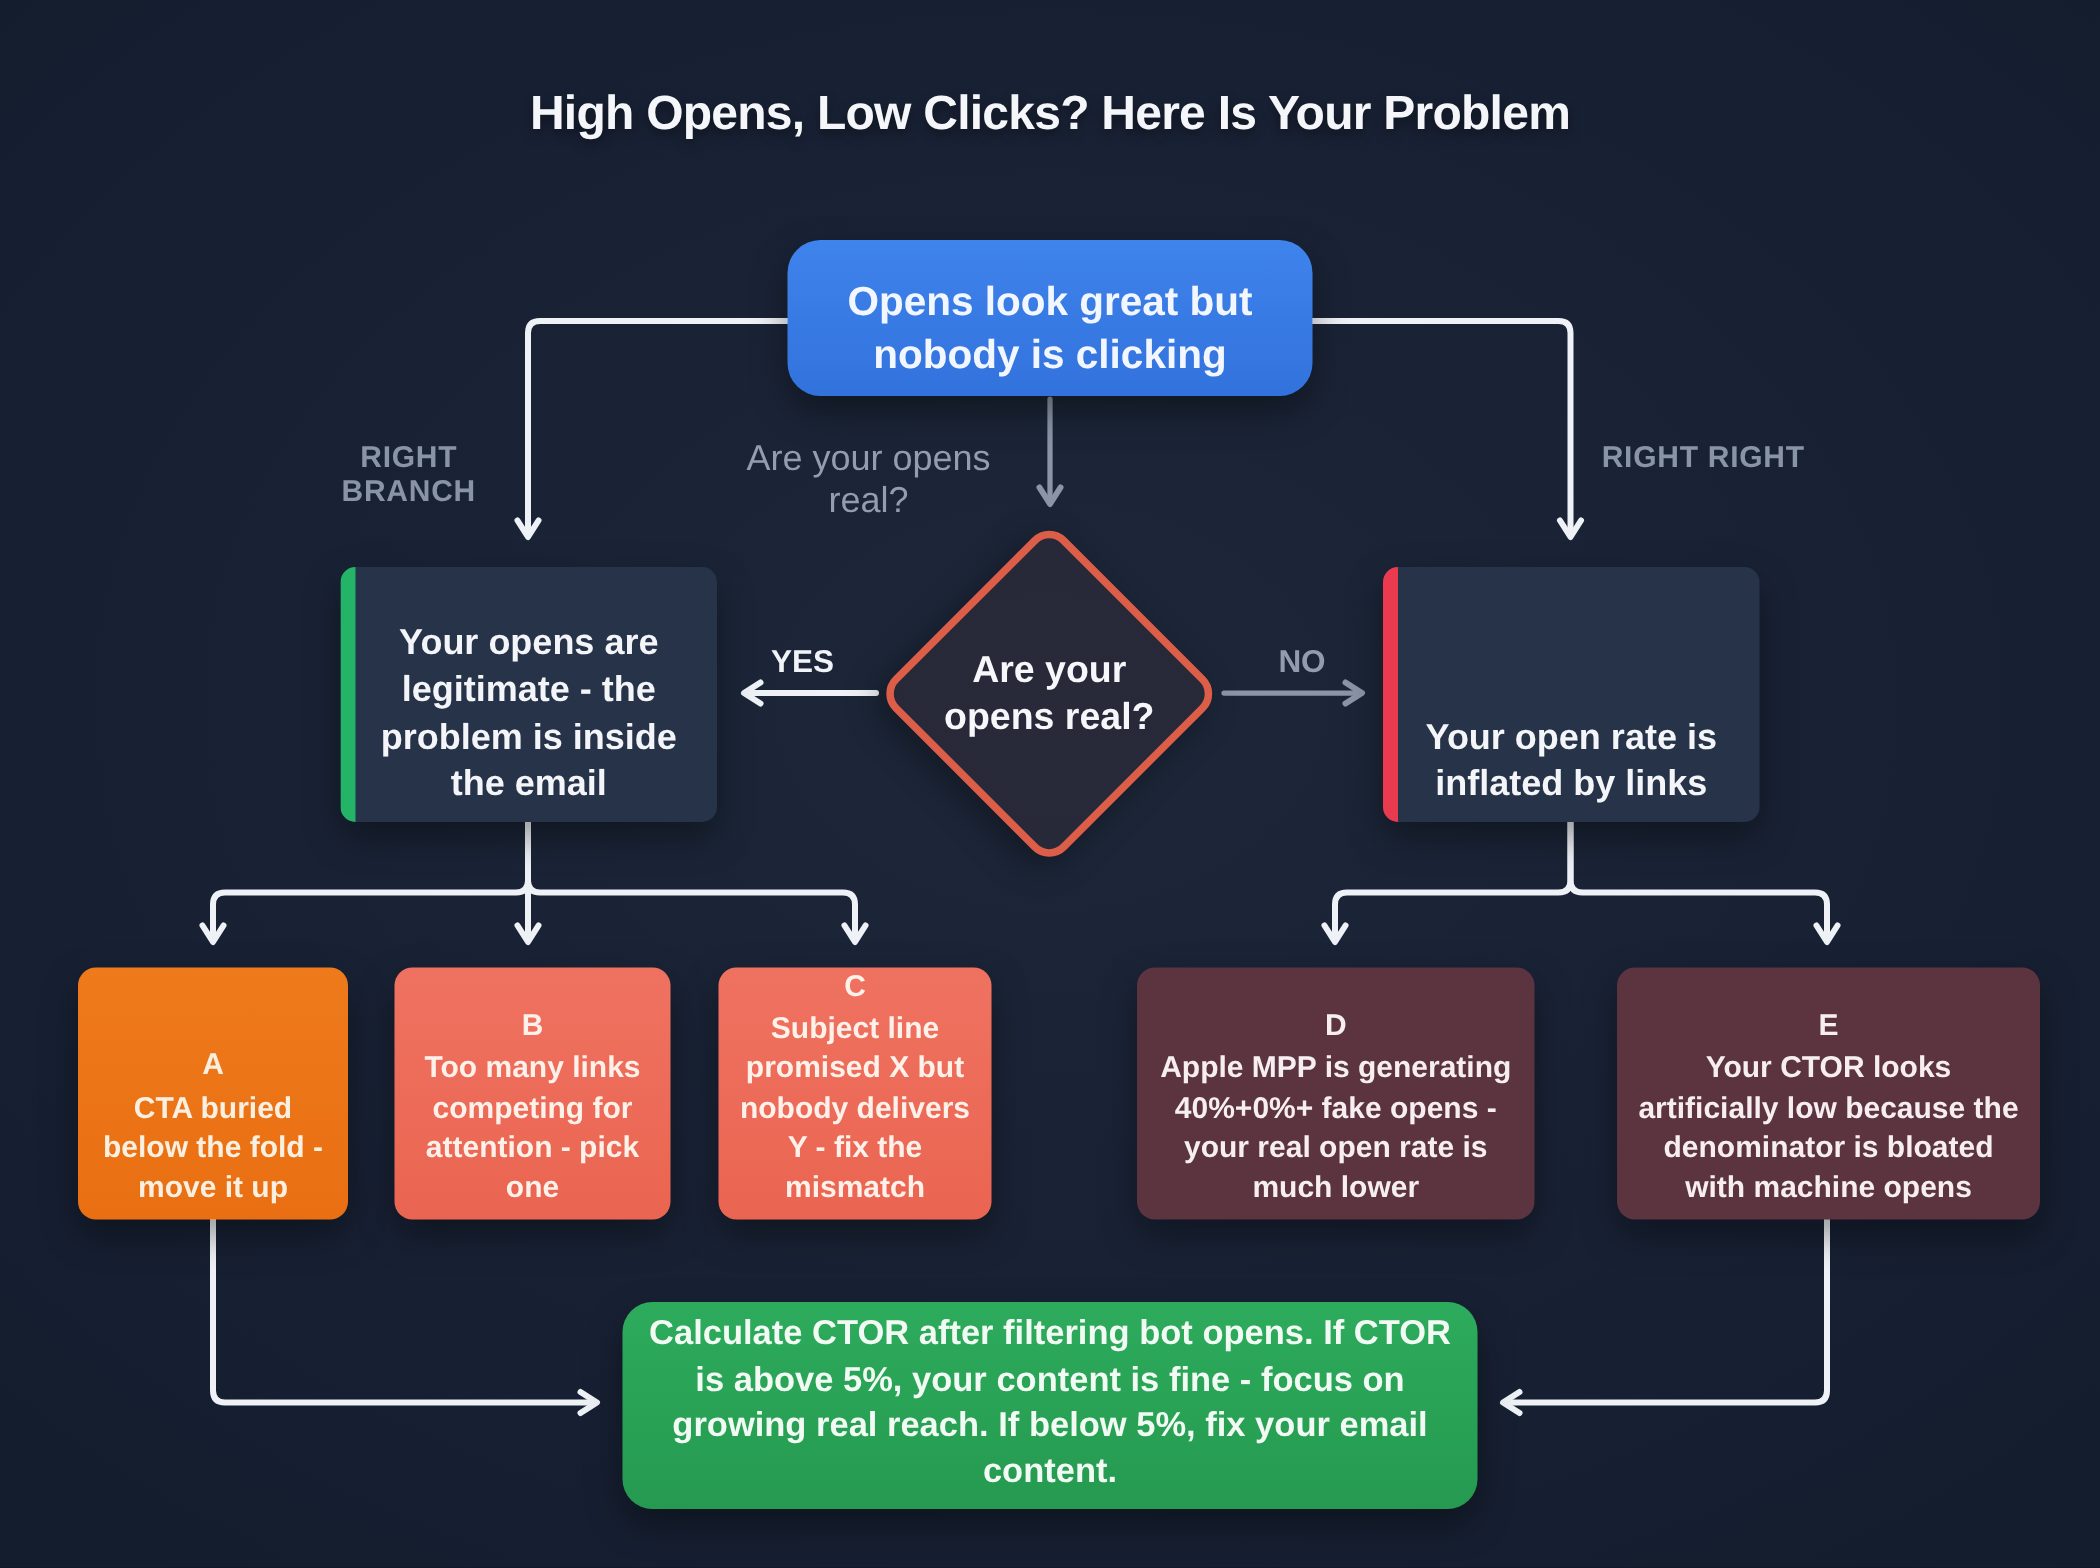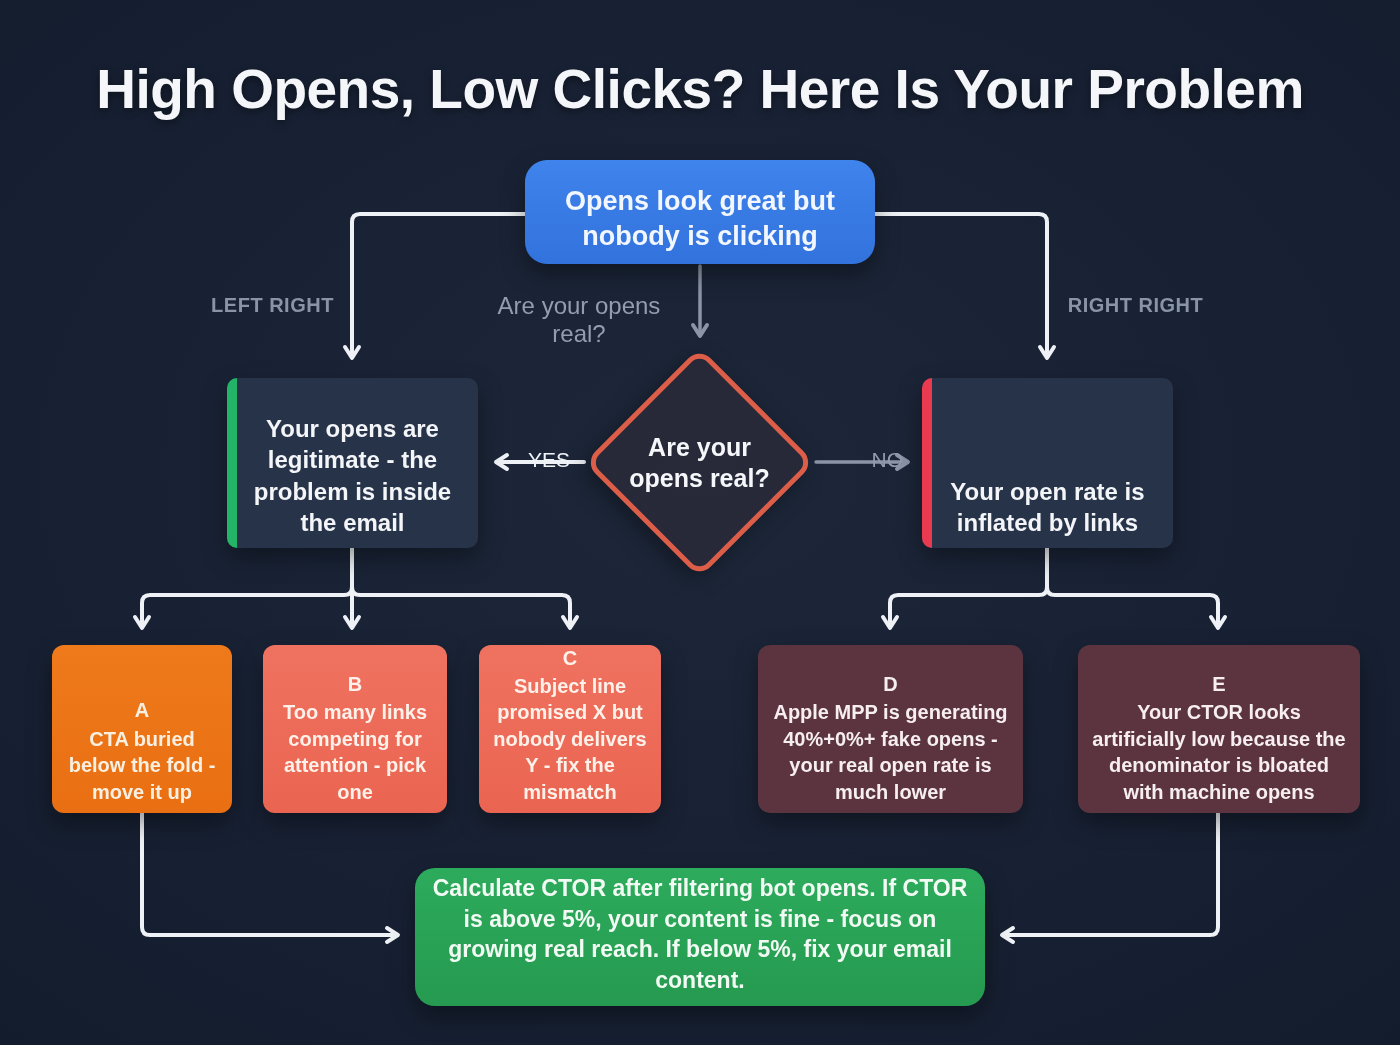--- a/index.html
+++ b/index.html
@@ -13,21 +13,21 @@
     margin: 0 auto;
     background: radial-gradient(ellipse 1100px 800px at 50% 45%, #1d2739 0%, #182134 55%, #131c2c 100%);
     overflow: hidden;
   }
 
   .title {
     position: absolute;
     left: 0; right: 0; top: 57px;
     text-align: center;
     color: #f4f6f9;
-    font-size: 55px;
+    font-size: 32px;
     font-weight: 700;
     letter-spacing: -0.5px;
     text-shadow: 0 3px 8px rgba(0,0,0,0.45);
   }
 
   svg.connectors {
     position: absolute;
     inset: 0;
     width: 1400px;
     height: 1045px;
@@ -93,24 +93,23 @@
     text-align: center;
     color: #f5f7fa;
     font-size: 25px;
     font-weight: 700;
     line-height: 1.25;
   }
 
   .edge-label {
     position: absolute;
     width: 70px;
-    text-align: right;
+    text-align: center;
     font-size: 21px;
-    font-weight: 400;
-    margin-top: 18px;
+    font-weight: 700;
   }
   .edge-label.yes { left: 500px; top: 430px; color: #f0f3f7; }
   .edge-label.no  { left: 833px; top: 430px; color: #929cae; }
 
   .node-outcome {
     top: 378px; width: 251px; height: 170px;
     background: #263349;
     border-radius: 10px;
     color: #f3f5f8;
     font-size: 24px;
@@ -185,21 +184,21 @@
       <path d="M 816 462 L 906 462" marker-end="url(#ah-gray)"></path>
     </g>
   </svg>
 
   <div class="title">High Opens, Low Clicks? Here Is Your Problem</div>
 
   <div class="node node-start">
     <span>Opens look great but nobody is clicking</span>
   </div>
 
-  <div class="branch-label left">LEFT RIGHT</div>
+  <div class="branch-label left">RIGHT BRANCH</div>
   <div class="hint-label">Are your opens real?</div>
   <div class="branch-label right">RIGHT RIGHT</div>
 
   <div class="diamond">
     <div class="diamond-text">Are your opens real?</div>
   </div>
   <div class="edge-label yes">YES</div>
   <div class="edge-label no">NO</div>
 
   <div class="node node-outcome left">

